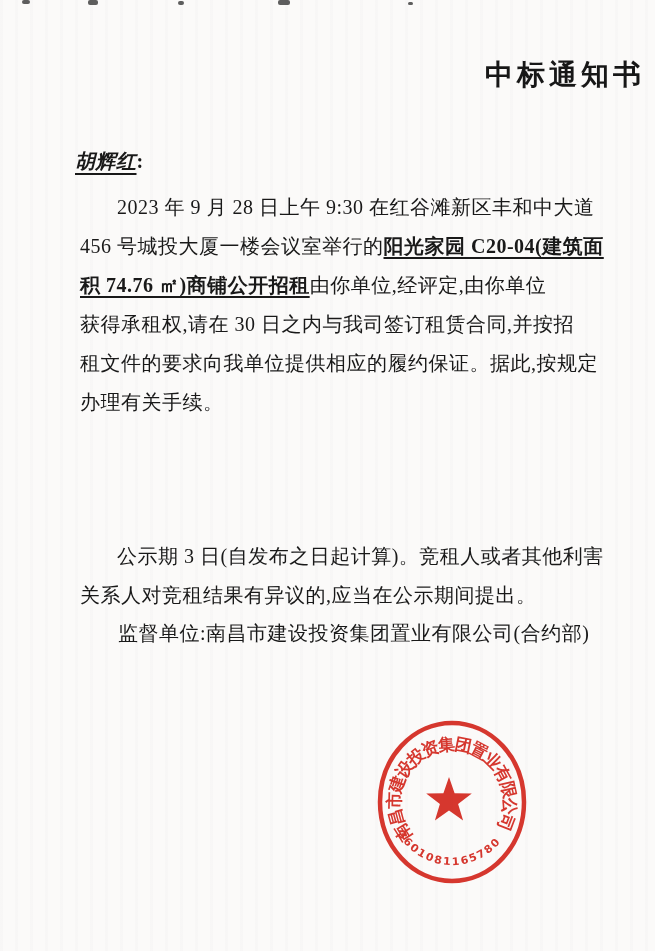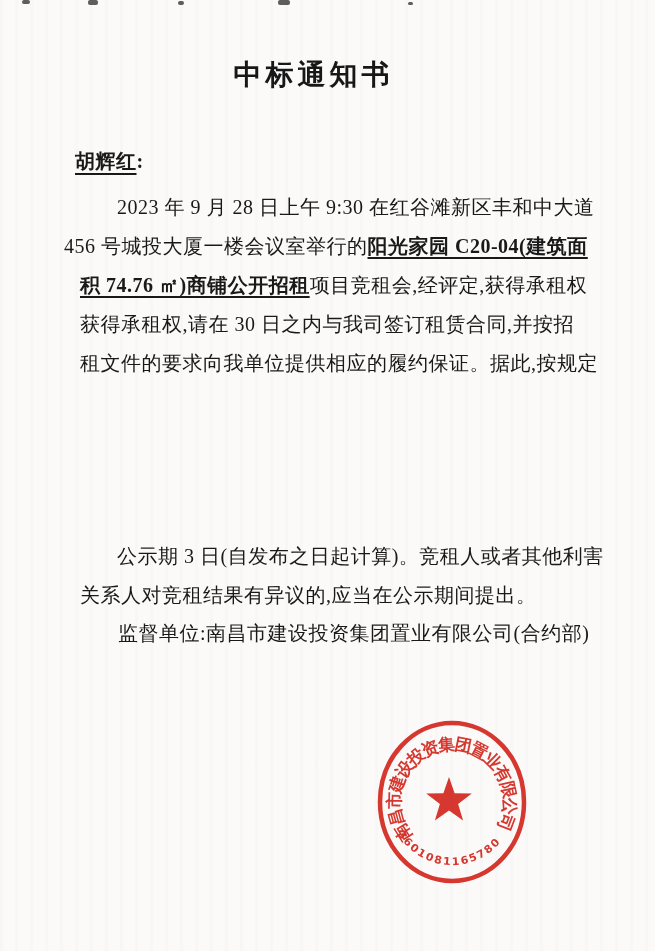--- a/index.html
+++ b/index.html
@@ -11,41 +11,42 @@
     background:
       repeating-linear-gradient(90deg, rgba(110,110,125,0.025) 0 3px, rgba(0,0,0,0) 3px 15px),
       #fbfaf9;
     font-family:"Liberation Serif","DejaVu Serif",serif;
     color:#171717;
   }
 
   .speck { position:absolute; background:#2a2a2a; border-radius:2px; opacity:.75; }
 
   .title {
-    position:absolute; left:0; right:28px; top:56px;
-    text-align:center;
+    position:absolute; left:0; right:10px; top:56px;
+    text-align:right;
     font-size:28px; font-weight:bold; letter-spacing:4px;
     white-space:nowrap;
   }
 
   .line {
     position:absolute;
     font-size:20px;
     white-space:nowrap;
     letter-spacing:0.5px;
     color:#191919;
   }
 
   .bold { font-weight:bold; }
 
   .u-name {
     font-weight:bold;
     text-decoration:underline;
     text-decoration-thickness:2px;
     text-underline-offset:5px;
+    font-style:italic;
   }
 
   .emphasis {
     font-weight:bold;
     text-decoration:underline;
     text-decoration-thickness:2px;
     text-underline-offset:4px;
   }
 
   .result-label { font-weight:bold; letter-spacing:1px; }
@@ -86,28 +87,29 @@
   <div class="speck" style="left:278px;top:0;width:12px;height:5px;"></div>
   <div class="speck" style="left:408px;top:2px;width:5px;height:3px;"></div>
 
   <div class="title">中标通知书</div>
 
   <div class="line" style="left:75px;top:148px;">
     <span class="u-name">胡辉红</span><span class="bold">:</span>
   </div>
 
   <div class="line" style="left:117px;top:194px;">2023 年 9 月 28 日上午 9:30 在红谷滩新区丰和中大道</div>
-  <div class="line" style="left:64px;top:233px;">
+  <div class="line" style="left:80px;top:233px;">
     <span>456 号城投大厦一楼会议室举行的</span><span class="emphasis">阳光家园 C20-04(建筑面</span>
   </div>
   <div class="line" style="left:80px;top:272px;">
-    <span class="emphasis">积 74.76 ㎡)商铺公开招租</span><span>项目竞租会,经评定,获得承租权</span>
+    <span class="emphasis">积 74.76 ㎡)商铺公开招租</span><span>由你单位,经评定,由你单位</span>
   </div>
   <div class="line" style="left:80px;top:311px;">获得承租权,请在 30 日之内与我司签订租赁合同,并按招</div>
   <div class="line" style="left:80px;top:350px;">租文件的要求向我单位提供相应的履约保证。据此,按规定</div>
+  <div class="line" style="left:80px;top:389px;">办理有关手续。</div>
 
 
   <div class="line" style="left:117px;top:543px;text-align:center;">公示期 3 日(自发布之日起计算)。竞租人或者其他利害</div>
   <div class="line" style="left:118px;top:620px;">监督单位:南昌市建设投资集团置业有限公司(合约部)</div>
 
   <div class="line" style="left:80px;top:582px;">关系人对竞租结果有异议的,应当在公示期间提出。</div>
 
 
   <svg class="seal" viewBox="362 710 190 190" xmlns="http://www.w3.org/2000/svg">
     <defs>

